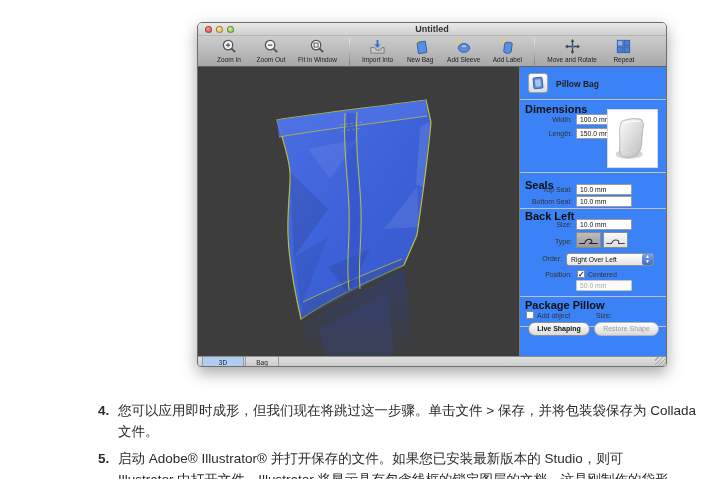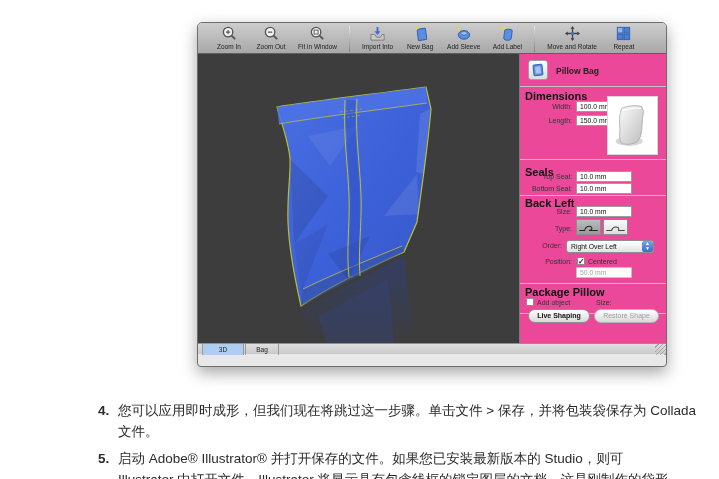--- a/index.html
+++ b/index.html
@@ -30,21 +30,21 @@
     background:linear-gradient(rgba(255,255,255,.6),rgba(90,90,90,.55)); }
 
   .content{ position:relative; height:289px; display:flex; }
 
   
   .viewport{ position:relative; width:322px; height:289px; background:var(--viewport-bg,#3d3d3d);
     border-right:1px solid #7a7a7a; }
   .viewport svg{ position:absolute; inset:0; }
 
   
-  .panel{ position:relative; width:146px; height:289px; background:#ec4899;
+  .panel{ position:relative; width:146px; height:289px; background:#3b82f6;
     font-size:7px; color:#222; }
   .phead-icon{ position:absolute; left:8px; top:6px; width:20px; height:20px;
     background:linear-gradient(#fdfdfd,#dcdcdc); border:1px solid #9f9f9f; border-radius:3px; }
   .phead-icon svg{ width:100%; height:100%; }
   .phead-title{ position:absolute; left:36px; top:12px; font-size:8.5px; font-weight:bold; }
   .psep{ position:absolute; left:0; width:146px; height:1px; background:#c2c2c2; }
   .pheading{ position:absolute; left:5px; font-weight:bold; font-size:11px; color:#111; }
   .prow{ position:absolute; left:0; height:12px; width:146px; }
   .plabel{ position:absolute; left:0; width:52px; text-align:right; top:2px; color:#333; }
   .pfield{ position:absolute; left:56px; top:0; width:56px; height:11px; background:#fff;
@@ -85,20 +85,28 @@
     font-size:13.5px; line-height:21px; }
   .doc-item{ position:relative; padding-left:18px; margin-bottom:6px; }
   .doc-num{ position:absolute; left:-2px; top:0; font-weight:bold; }
   .doc-line{ white-space:nowrap; }
 </style>
 </head>
 <body>
 
 <div class="app-window">
 
+  <div class="titlebar">
+    <div class="lights">
+      <span class="light red"></span>
+      <span class="light yellow"></span>
+      <span class="light green"></span>
+    </div>
+    <div class="title-text">Untitled</div>
+  </div>
 
   <div class="toolbar">
     <div class="tool">
       <svg viewBox="0 0 18 18">
         <circle cx="7.5" cy="7.5" r="5" fill="#eef3fa" stroke="#555" stroke-width="1.4"></circle>
         <path d="M5.2 7.5h4.6M7.5 5.2v4.6" stroke="#555" stroke-width="1.2"></path>
         <path d="M11.2 11.2L15 15" stroke="#555" stroke-width="2"></path>
       </svg>
       <span class="tlabel">Zoom In</span>
     </div>

